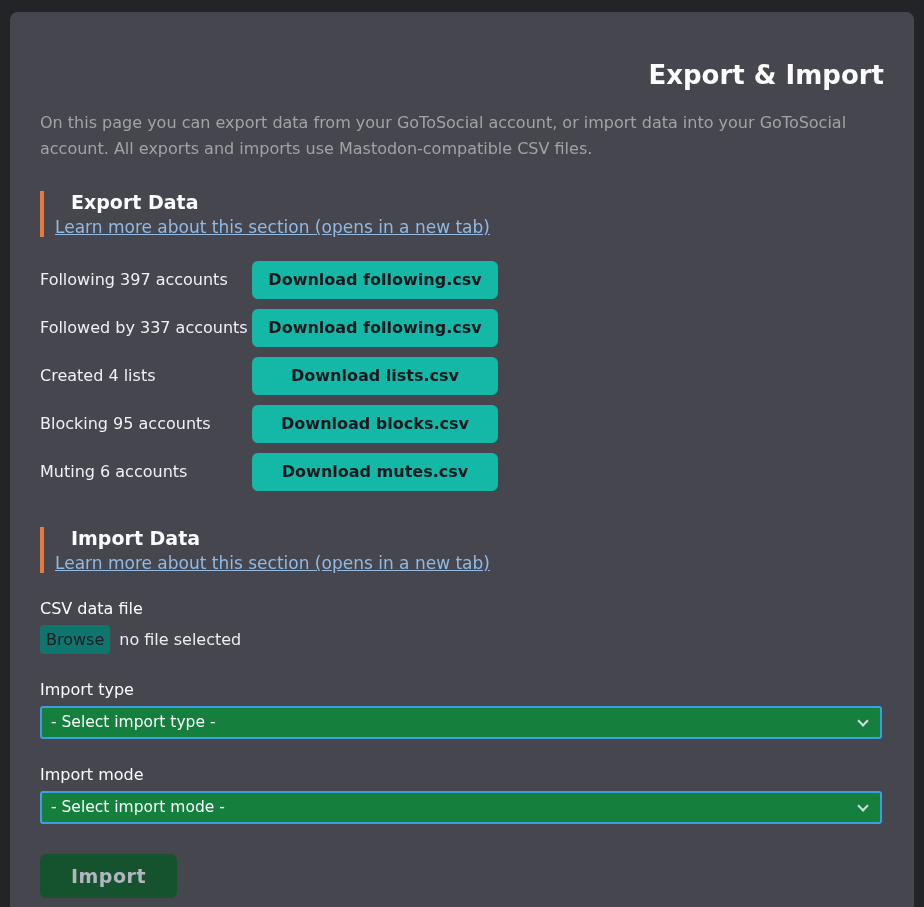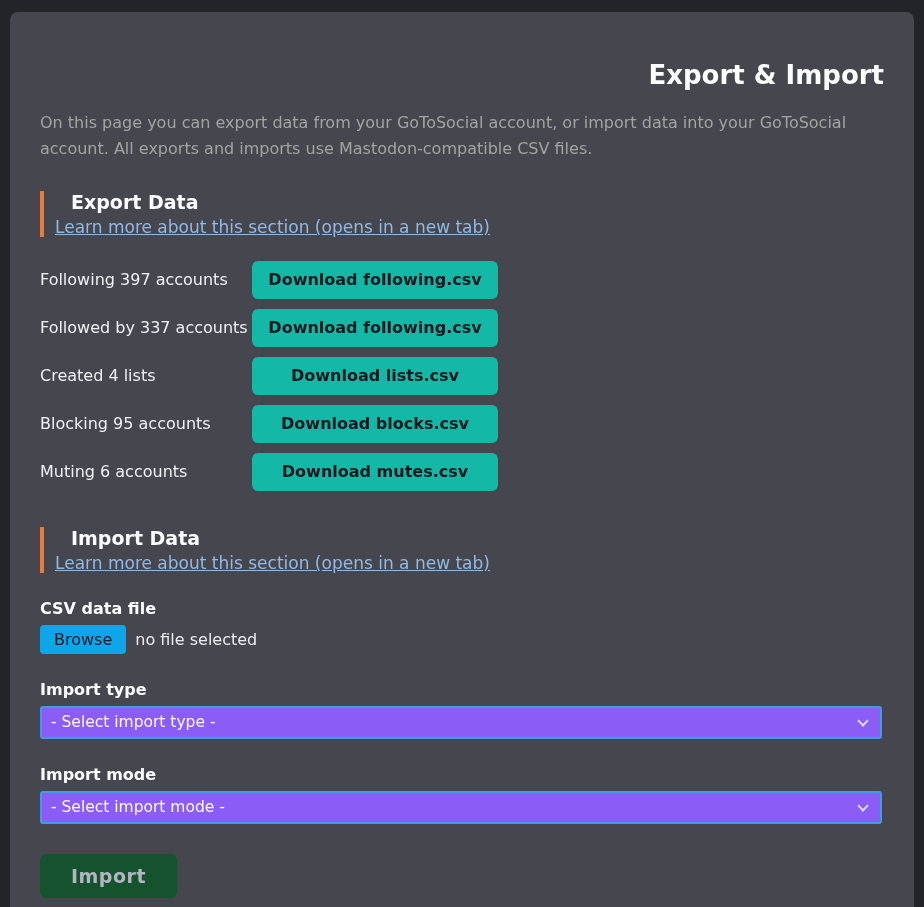--- a/index.html
+++ b/index.html
@@ -76,51 +76,51 @@
     font-weight: bold;
     border: none;
     border-radius: 6px;
     cursor: pointer;
   }
   .import-block { margin-top: 36px; }
   .field-label {
     display: block;
     margin: 26px 0 7px 0;
     font-size: 16px;
-    font-weight: bold;
+    font-weight: normal;
     color: #fbfbff;
   }
   .file-row {
     display: flex;
     align-items: center;
     gap: 9px;
     font-size: 16px;
   }
   .browse-btn {
-    background: #0ea5e9;
+    background: #0f766e;
     color: #1b1c24;
     font-family: inherit;
     font-size: 16px;
     border: none;
     border-radius: 4px;
-    padding: 5px 14px;
+    padding: 5px 6px;
     cursor: pointer;
   }
   .file-status { color: #ecedf1; }
   .select-wrap {
     position: relative;
     width: 842px;
   }
   select.gts-select {
     width: 100%;
     height: 33px;
     appearance: none;
     -webkit-appearance: none;
     -moz-appearance: none;
-    background: #8b5cf6;
+    background: #15803d;
     border: 2px solid #3d9ee4;
     border-radius: 3px;
     color: #fafaff;
     font-family: inherit;
     font-size: 15.5px;
     padding: 4px 28px 4px 9px;
     cursor: pointer;
   }
   .chevron {
     position: absolute;

